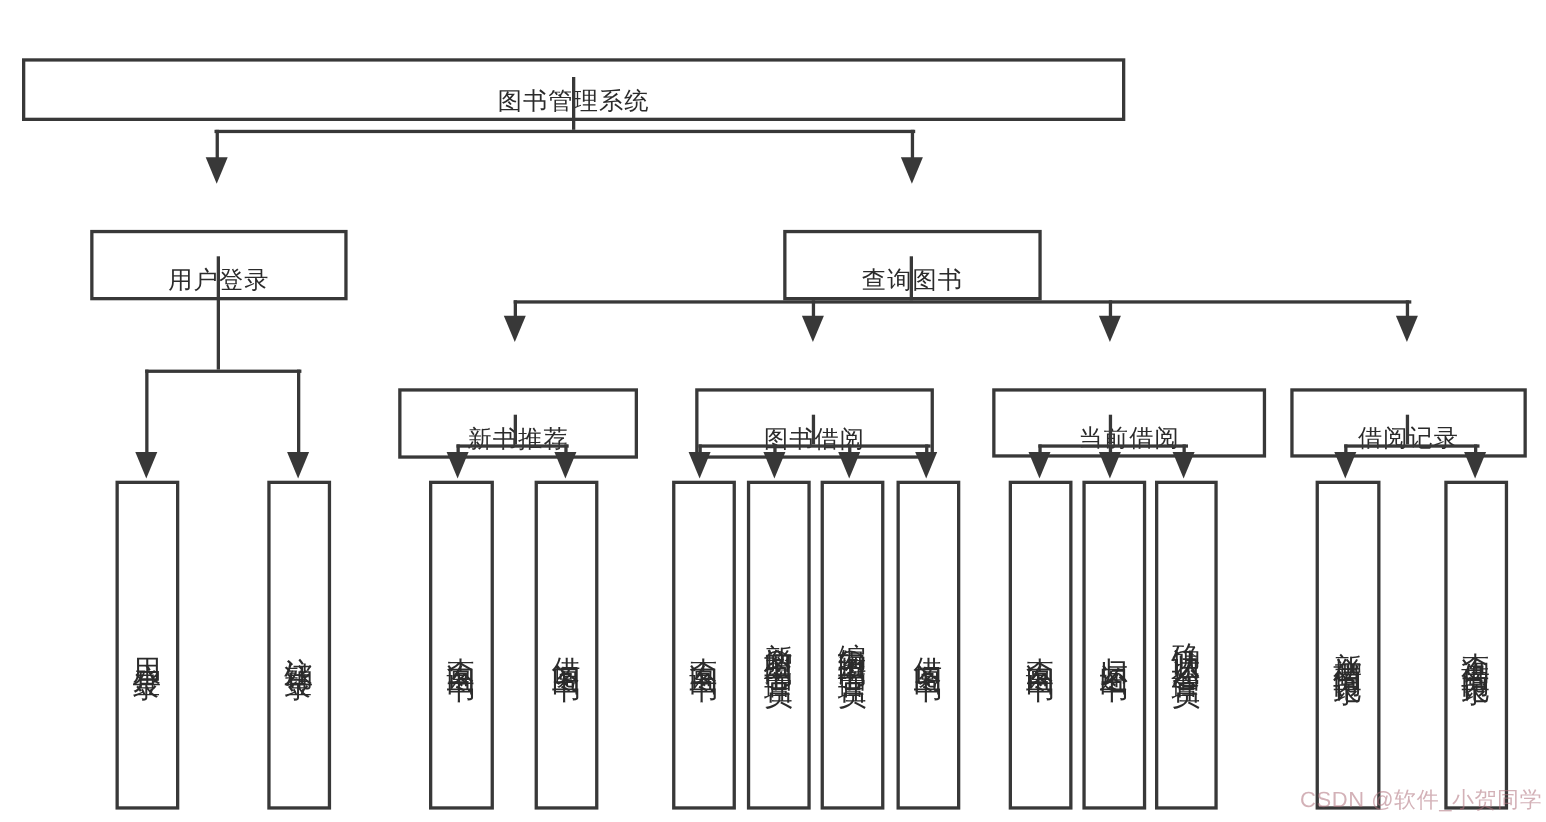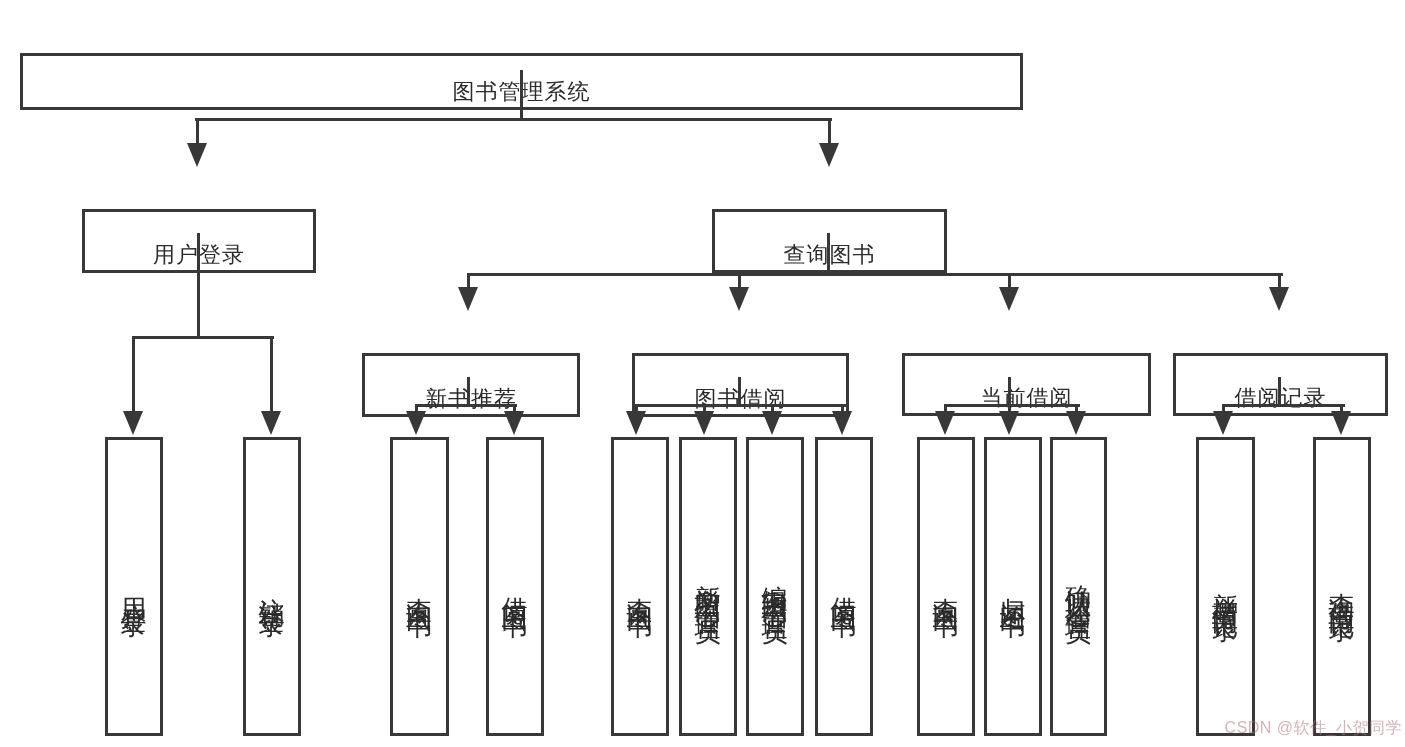--- a/index.html
+++ b/index.html
@@ -64,21 +64,21 @@
     width: 0; height: 0;
     border-left: 10px solid transparent;
     border-right: 10px solid transparent;
     border-top: 24px solid var(--line);
   }
 
   .watermark {
     position: absolute;
     top: 714px;
     right: 3px;
-    font-size: 16px;
+    font-size: 20px;
     line-height: 28px;
     letter-spacing: 0.5px;
     color: var(--wm);
     opacity: 0.55;
     white-space: nowrap;
   }
 </style>
 </head>
 <body>
 

